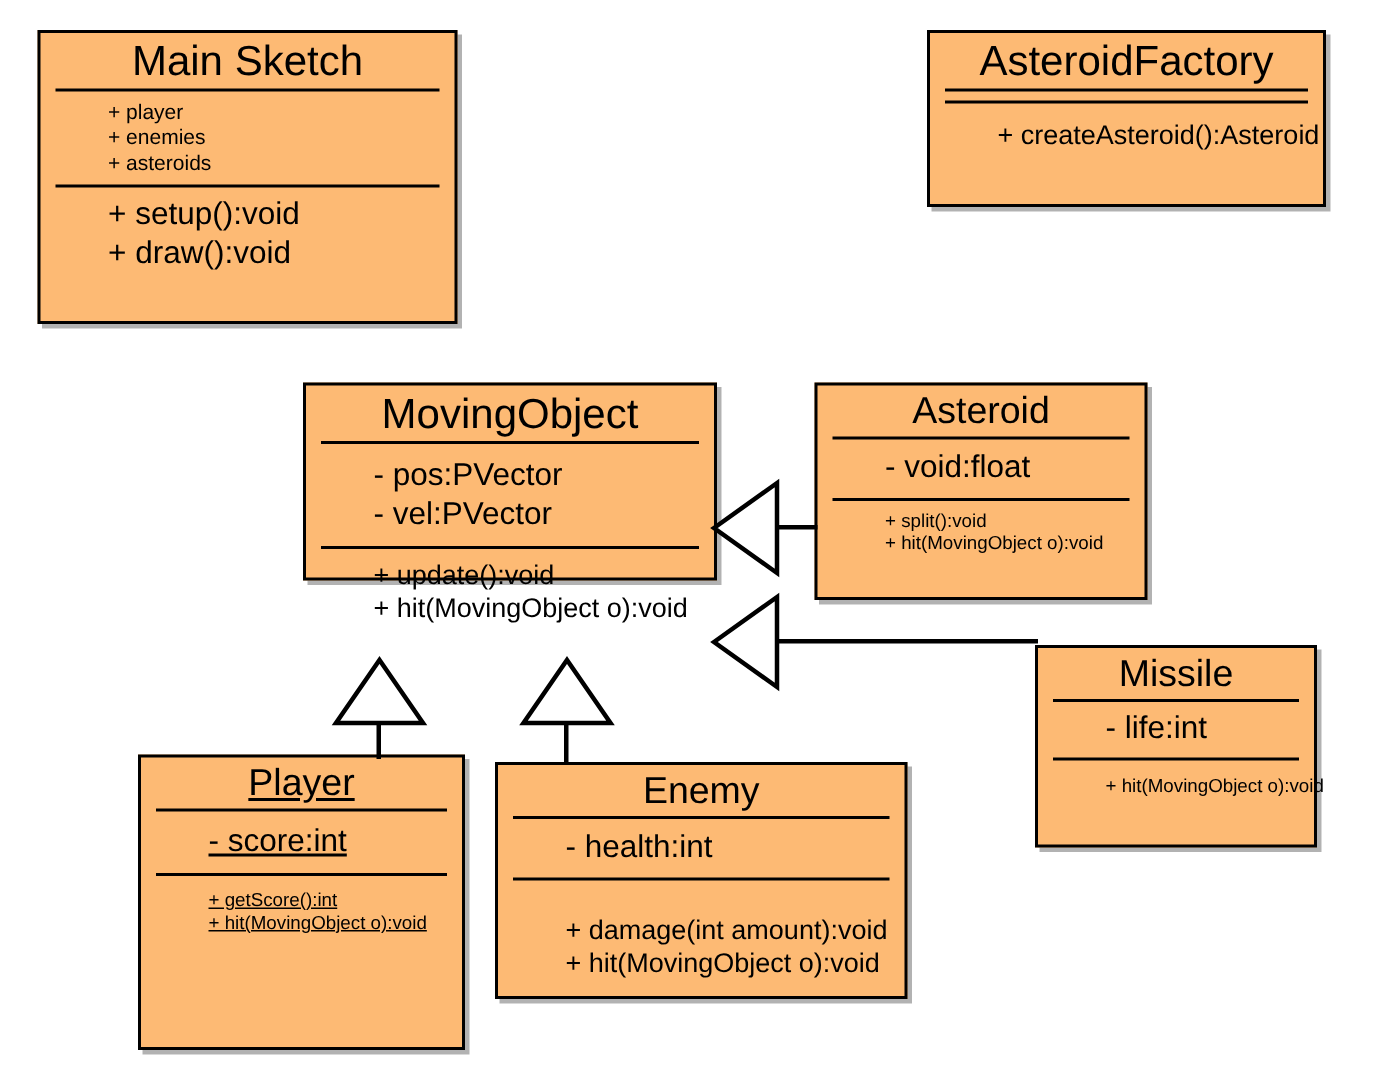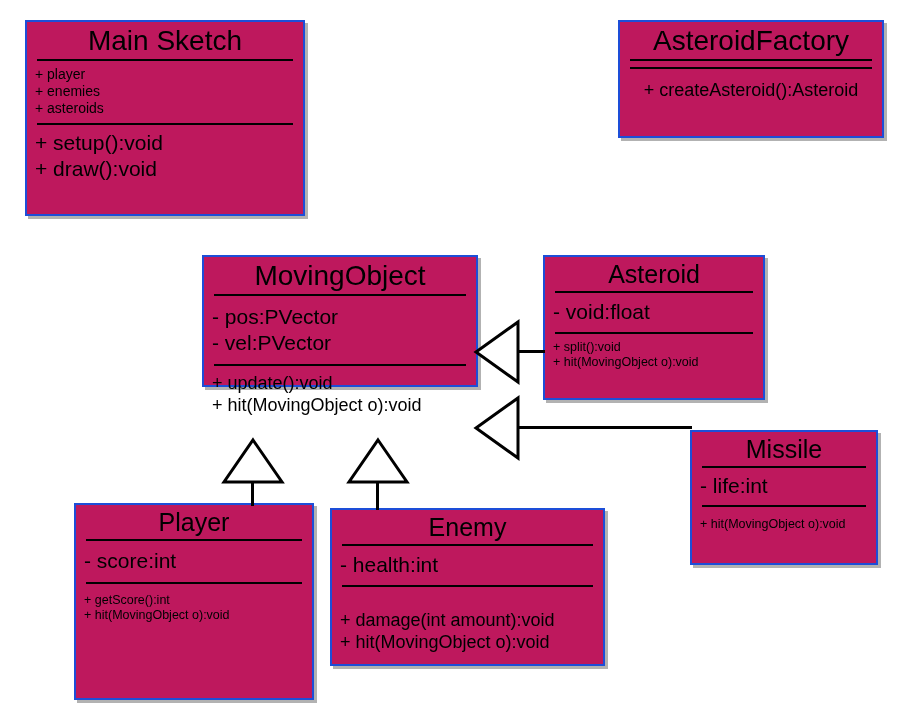--- a/index.html
+++ b/index.html
@@ -13,38 +13,39 @@
     height: 720px;
     background: #ffffff;
     overflow: hidden;
     font-family: "Liberation Sans", sans-serif;
     color: #000000;
   }
   
   .uml-class {
     position: absolute;
     box-sizing: border-box;
-    background: #be185d;
-    border: 2px solid #1d4ed8;
+    background: #fdba74;
+    border: 2px solid #000000;
     box-shadow: 3px 3px 0 rgba(0,0,0,0.30);
   }
   .uml-name {
     text-align: center;
     font-size: 27px;
     line-height: 1.08;
     padding: 4px 6px 2px 6px;
     white-space: nowrap;
   }
   .uml-sep {
     height: 0;
     border-top: 2px solid #000000;
     margin: 1px 10px 1px 10px;
   }
   .uml-compartment {
     padding: 4px 8px 5px 8px;
+    margin-left: 37px;
   }
   .uml-compartment.empty {
     padding: 0;
     height: 4px;
   }
   .uml-line {
     white-space: nowrap;
     line-height: 1.22;
   }
   
@@ -129,21 +130,21 @@
     <div class="uml-sep"></div>
     <div class="uml-compartment" style="padding-top:4px; padding-bottom:5px;">
       <div class="uml-line t-lg">- life:int</div>
     </div>
     <div class="uml-sep"></div>
     <div class="uml-compartment" style="padding-top:9px;">
       <div class="uml-line t-xs">+ hit(MovingObject o):void</div>
     </div>
   </div>
 
-  <div class="uml-class" style="left:74px; top:503px; width:240px; height:197px;">
+  <div class="uml-class" style="left:92px; top:503px; width:218px; height:197px;text-decoration:underline;">
     <div class="uml-name name-md">Player</div>
     <div class="uml-sep"></div>
     <div class="uml-compartment" style="padding-top:6px; padding-bottom:7px;">
       <div class="uml-line t-lg">- score:int</div>
     </div>
     <div class="uml-sep"></div>
     <div class="uml-compartment" style="padding-top:8px;">
       <div class="uml-line t-xs">+ getScore():int</div>
       <div class="uml-line t-xs">+ hit(MovingObject o):void</div>
     </div>

